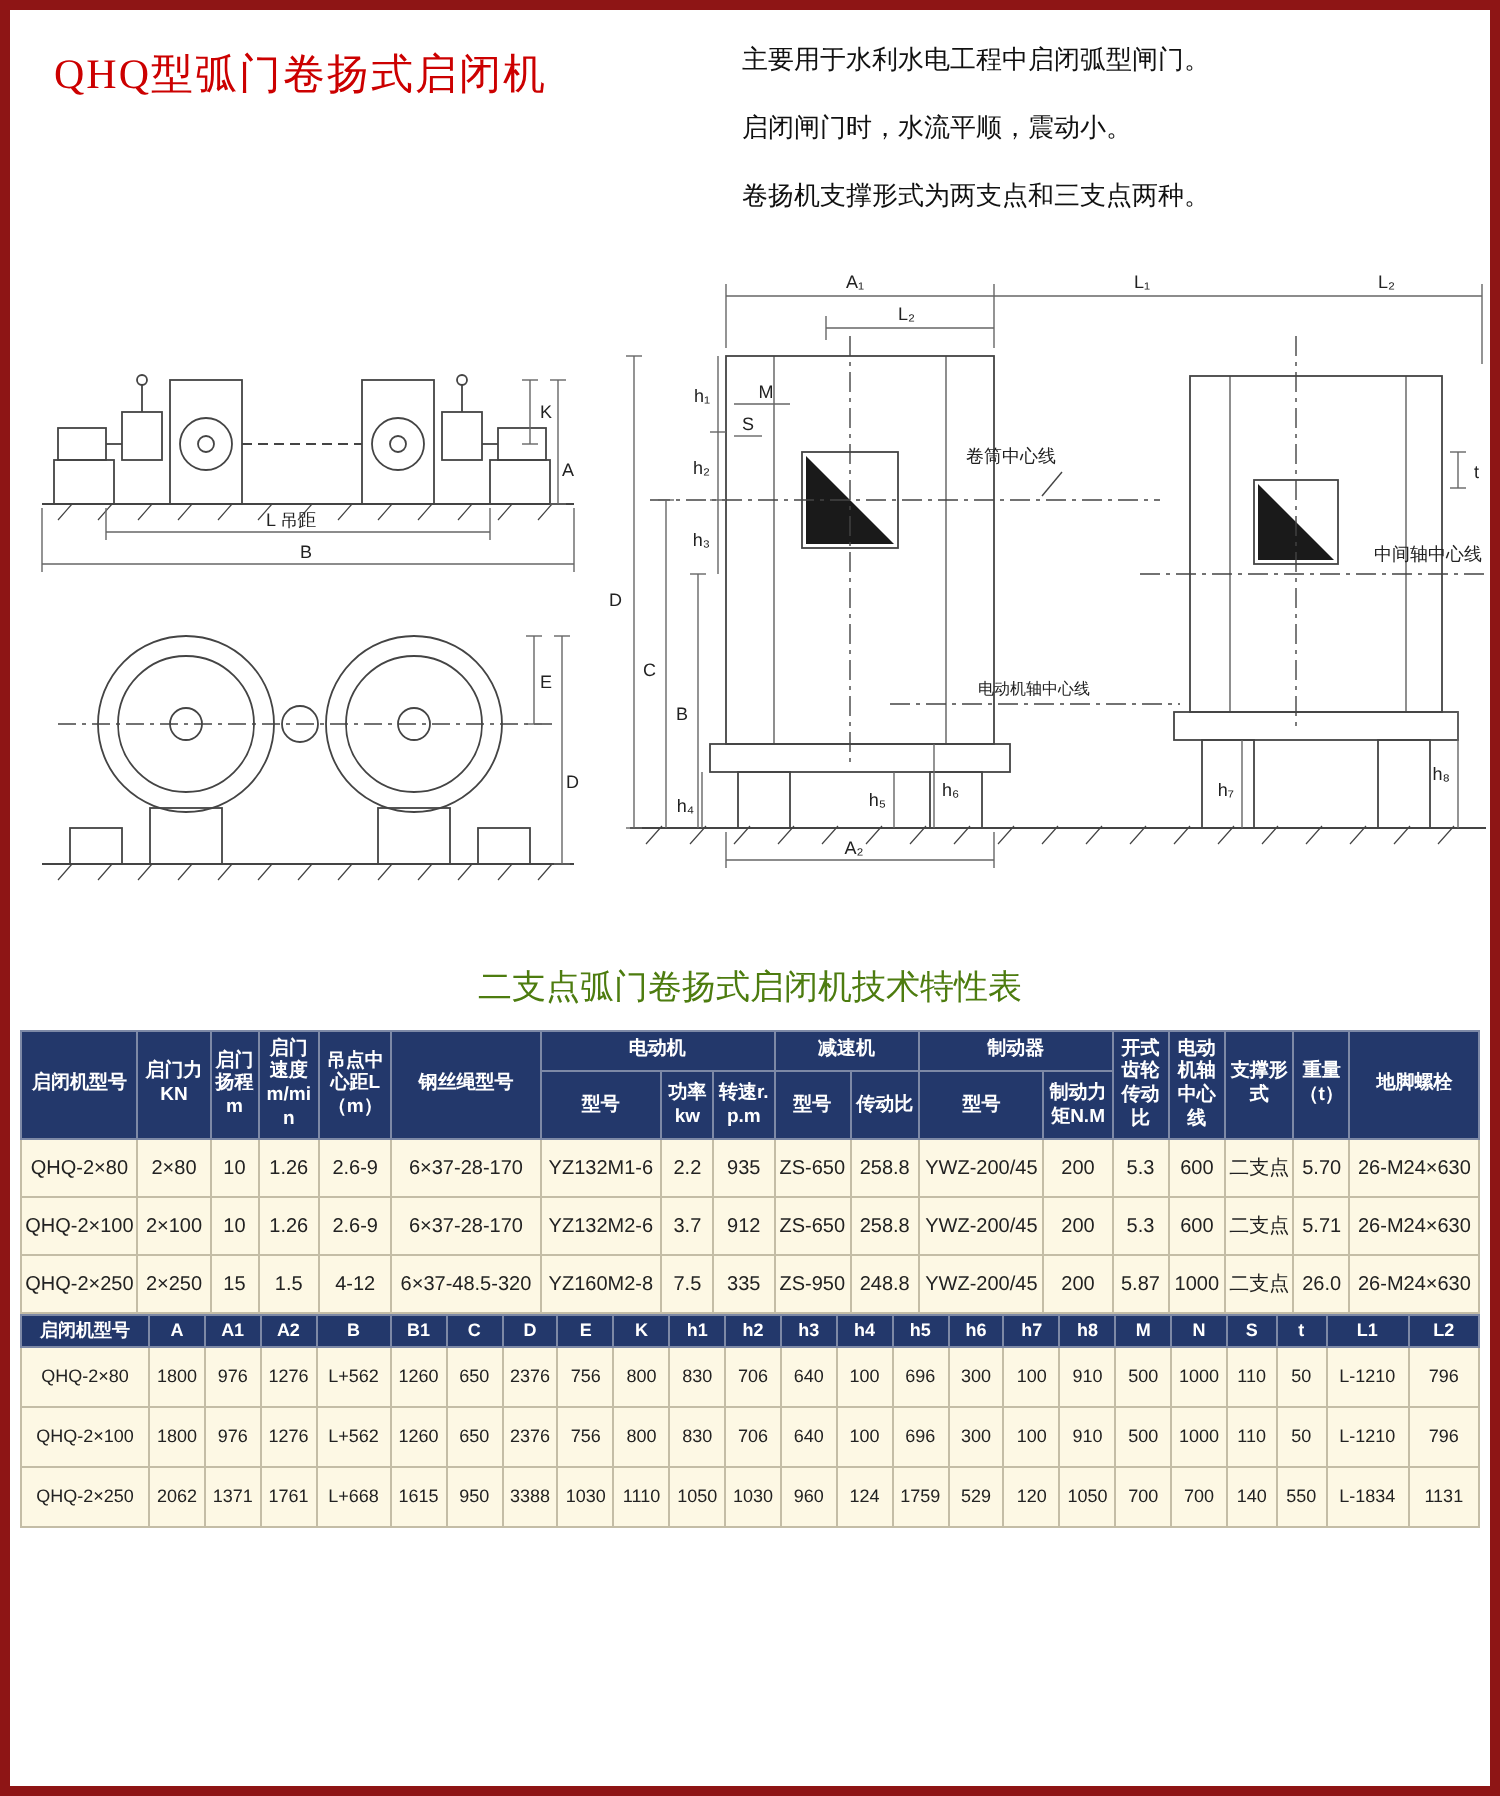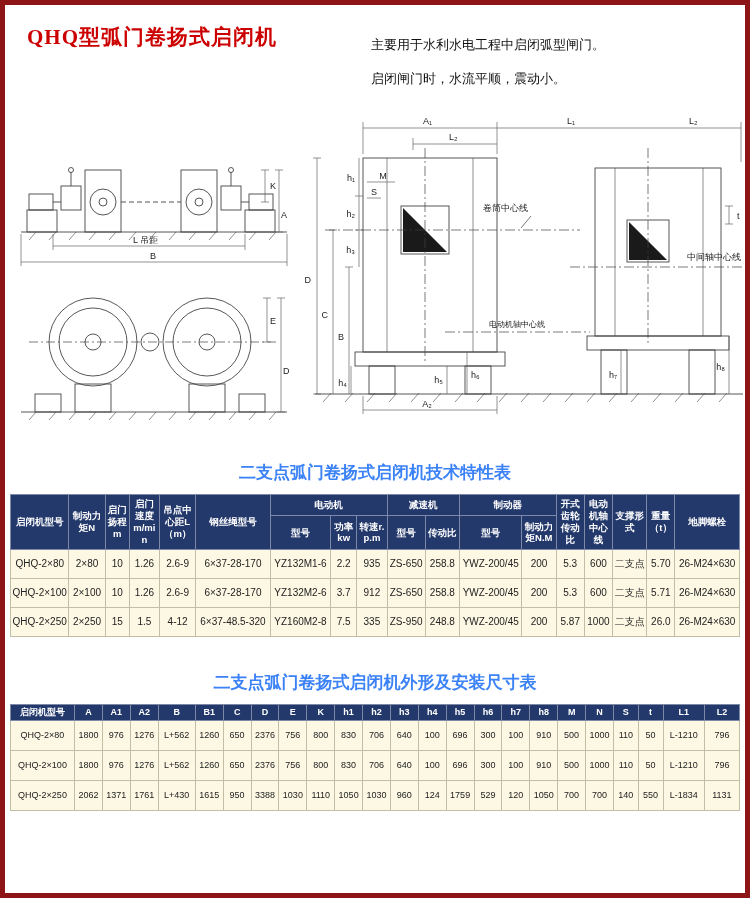--- a/index.html
+++ b/index.html
@@ -4,29 +4,29 @@
 <style>
   * { box-sizing: border-box; }
   html,body { margin:0; padding:0; background:#e8e8e8; }
   body { font-family:"Liberation Sans","DejaVu Sans",sans-serif; }
   .page {
     width:750px; height:898px; margin:0 auto; background:#ffffff;
     border:5px solid #8e1515; position:relative; overflow:hidden;
   }
   .header { display:flex; padding:16px 22px 4px 22px; }
   .page-title {
-    color:#cc0000; font-size:21px; font-weight:bold; letter-spacing:1px;
+    color:#cc0000; font-size:21px; font-weight:normal; letter-spacing:1px;
     width:330px; flex:0 0 330px; padding-top:2px;
     font-family:"Liberation Serif","DejaVu Serif",serif;
   }
-  .desc { flex:1; padding-left:14px;margin-top:15px; }
+  .desc { flex:1; padding-left:14px; }
   .desc p { margin:0 0 16px 0; font-size:13px; color:#111; line-height:1.4; }
   .diagram-wrap { padding:2px 10px 0 10px; }
   .section-title {
-    text-align:center; color:#3b82f6; font-weight:bold; font-size:17px;
+    text-align:center; color:#4d7c0f; font-weight:normal; font-size:17px;
     margin:12px 0 10px 0;
   }
   table { border-collapse:collapse; table-layout:fixed; width:730px; margin:0 auto; }
   th {
     background:#23386b; color:#ffffff; font-size:9.5px; font-weight:600;
     border:1px solid #7d89a6; padding:3px 1px; text-align:center; vertical-align:middle;
     word-break:break-all; line-height:1.25;
   }
   td {
     background:#fdf8e4; color:#222222; font-size:10px;
@@ -41,20 +41,21 @@
 </head>
 <body>
 
 <div class="page">
 
   <div class="header">
     <div class="page-title">QHQ型弧门卷扬式启闭机</div>
     <div class="desc">
       <p>主要用于水利水电工程中启闭弧型闸门。</p>
       <p>启闭闸门时，水流平顺，震动小。</p>
+      <p>卷扬机支撑形式为两支点和三支点两种。</p>
     </div>
   </div>
 
   <div class="diagram-wrap">
     <svg width="730" height="335" viewBox="0 0 730 335">
 
       <g stroke="#444" stroke-width="0.9" fill="none">
         <line x1="6" y1="122" x2="272" y2="122"></line>
         <path stroke-width="0.6" d="M14 130l7 -8M34 130l7 -8M54 130l7 -8M74 130l7 -8M94 130l7 -8M114 130l7 -8M134 130l7 -8M154 130l7 -8M174 130l7 -8M194 130l7 -8M214 130l7 -8M234 130l7 -8M254 130l7 -8"></path>
         <rect x="14" y="84" width="24" height="16"></rect>
@@ -227,21 +228,21 @@
       <col style="width:34px">
         <col style="width:28px">
         <col style="width:28px">
         <col style="width:34px">
       <col style="width:28px">
         <col style="width:64px">
     </colgroup>
     <thead>
       <tr>
         <th rowspan="2">启闭机型号</th>
-        <th rowspan="2">制动力矩N</th>
+        <th rowspan="2">启门力KN</th>
         <th rowspan="2">启门扬程m</th>
         <th rowspan="2">启门速度m/min</th>
         <th rowspan="2">吊点中心距L（m）</th>
         <th rowspan="2">钢丝绳型号</th>
         <th colspan="3">电动机</th>
         <th colspan="2">减速机</th>
         <th colspan="2">制动器</th>
         <th rowspan="2">开式齿轮传动比</th>
         <th rowspan="2">电动机轴中心线</th>
         <th rowspan="2">支撑形式</th>
@@ -315,21 +316,20 @@
           <td>200</td>
           <td>5.87</td>
           <td>1000</td>
           <td>二支点</td>
           <td>26.0</td>
           <td>26-M24×630</td>
         </tr>
       </tbody>
   </table>
 
-  <div class="section-title" style="margin-top:34px">二支点弧门卷扬式启闭机外形及安装尺寸表</div>
 
   <table class="t2">
     <colgroup>
       <col style="width:62px">
         <col style="width:27px">
         <col style="width:27px">
         <col style="width:27px">
       <col style="width:36px">
         <col style="width:27px">
         <col style="width:27px">
@@ -430,21 +430,21 @@
           <td>110</td>
           <td>50</td>
           <td>L-1210</td>
           <td>796</td>
         </tr>
         <tr>
           <td>QHQ-2×250</td>
           <td>2062</td>
           <td>1371</td>
           <td>1761</td>
-          <td>L+430</td>
+          <td>L+668</td>
           <td>1615</td>
           <td>950</td>
           <td>3388</td>
           <td>1030</td>
           <td>1110</td>
           <td>1050</td>
           <td>1030</td>
           <td>960</td>
           <td>124</td>
           <td>1759</td>

